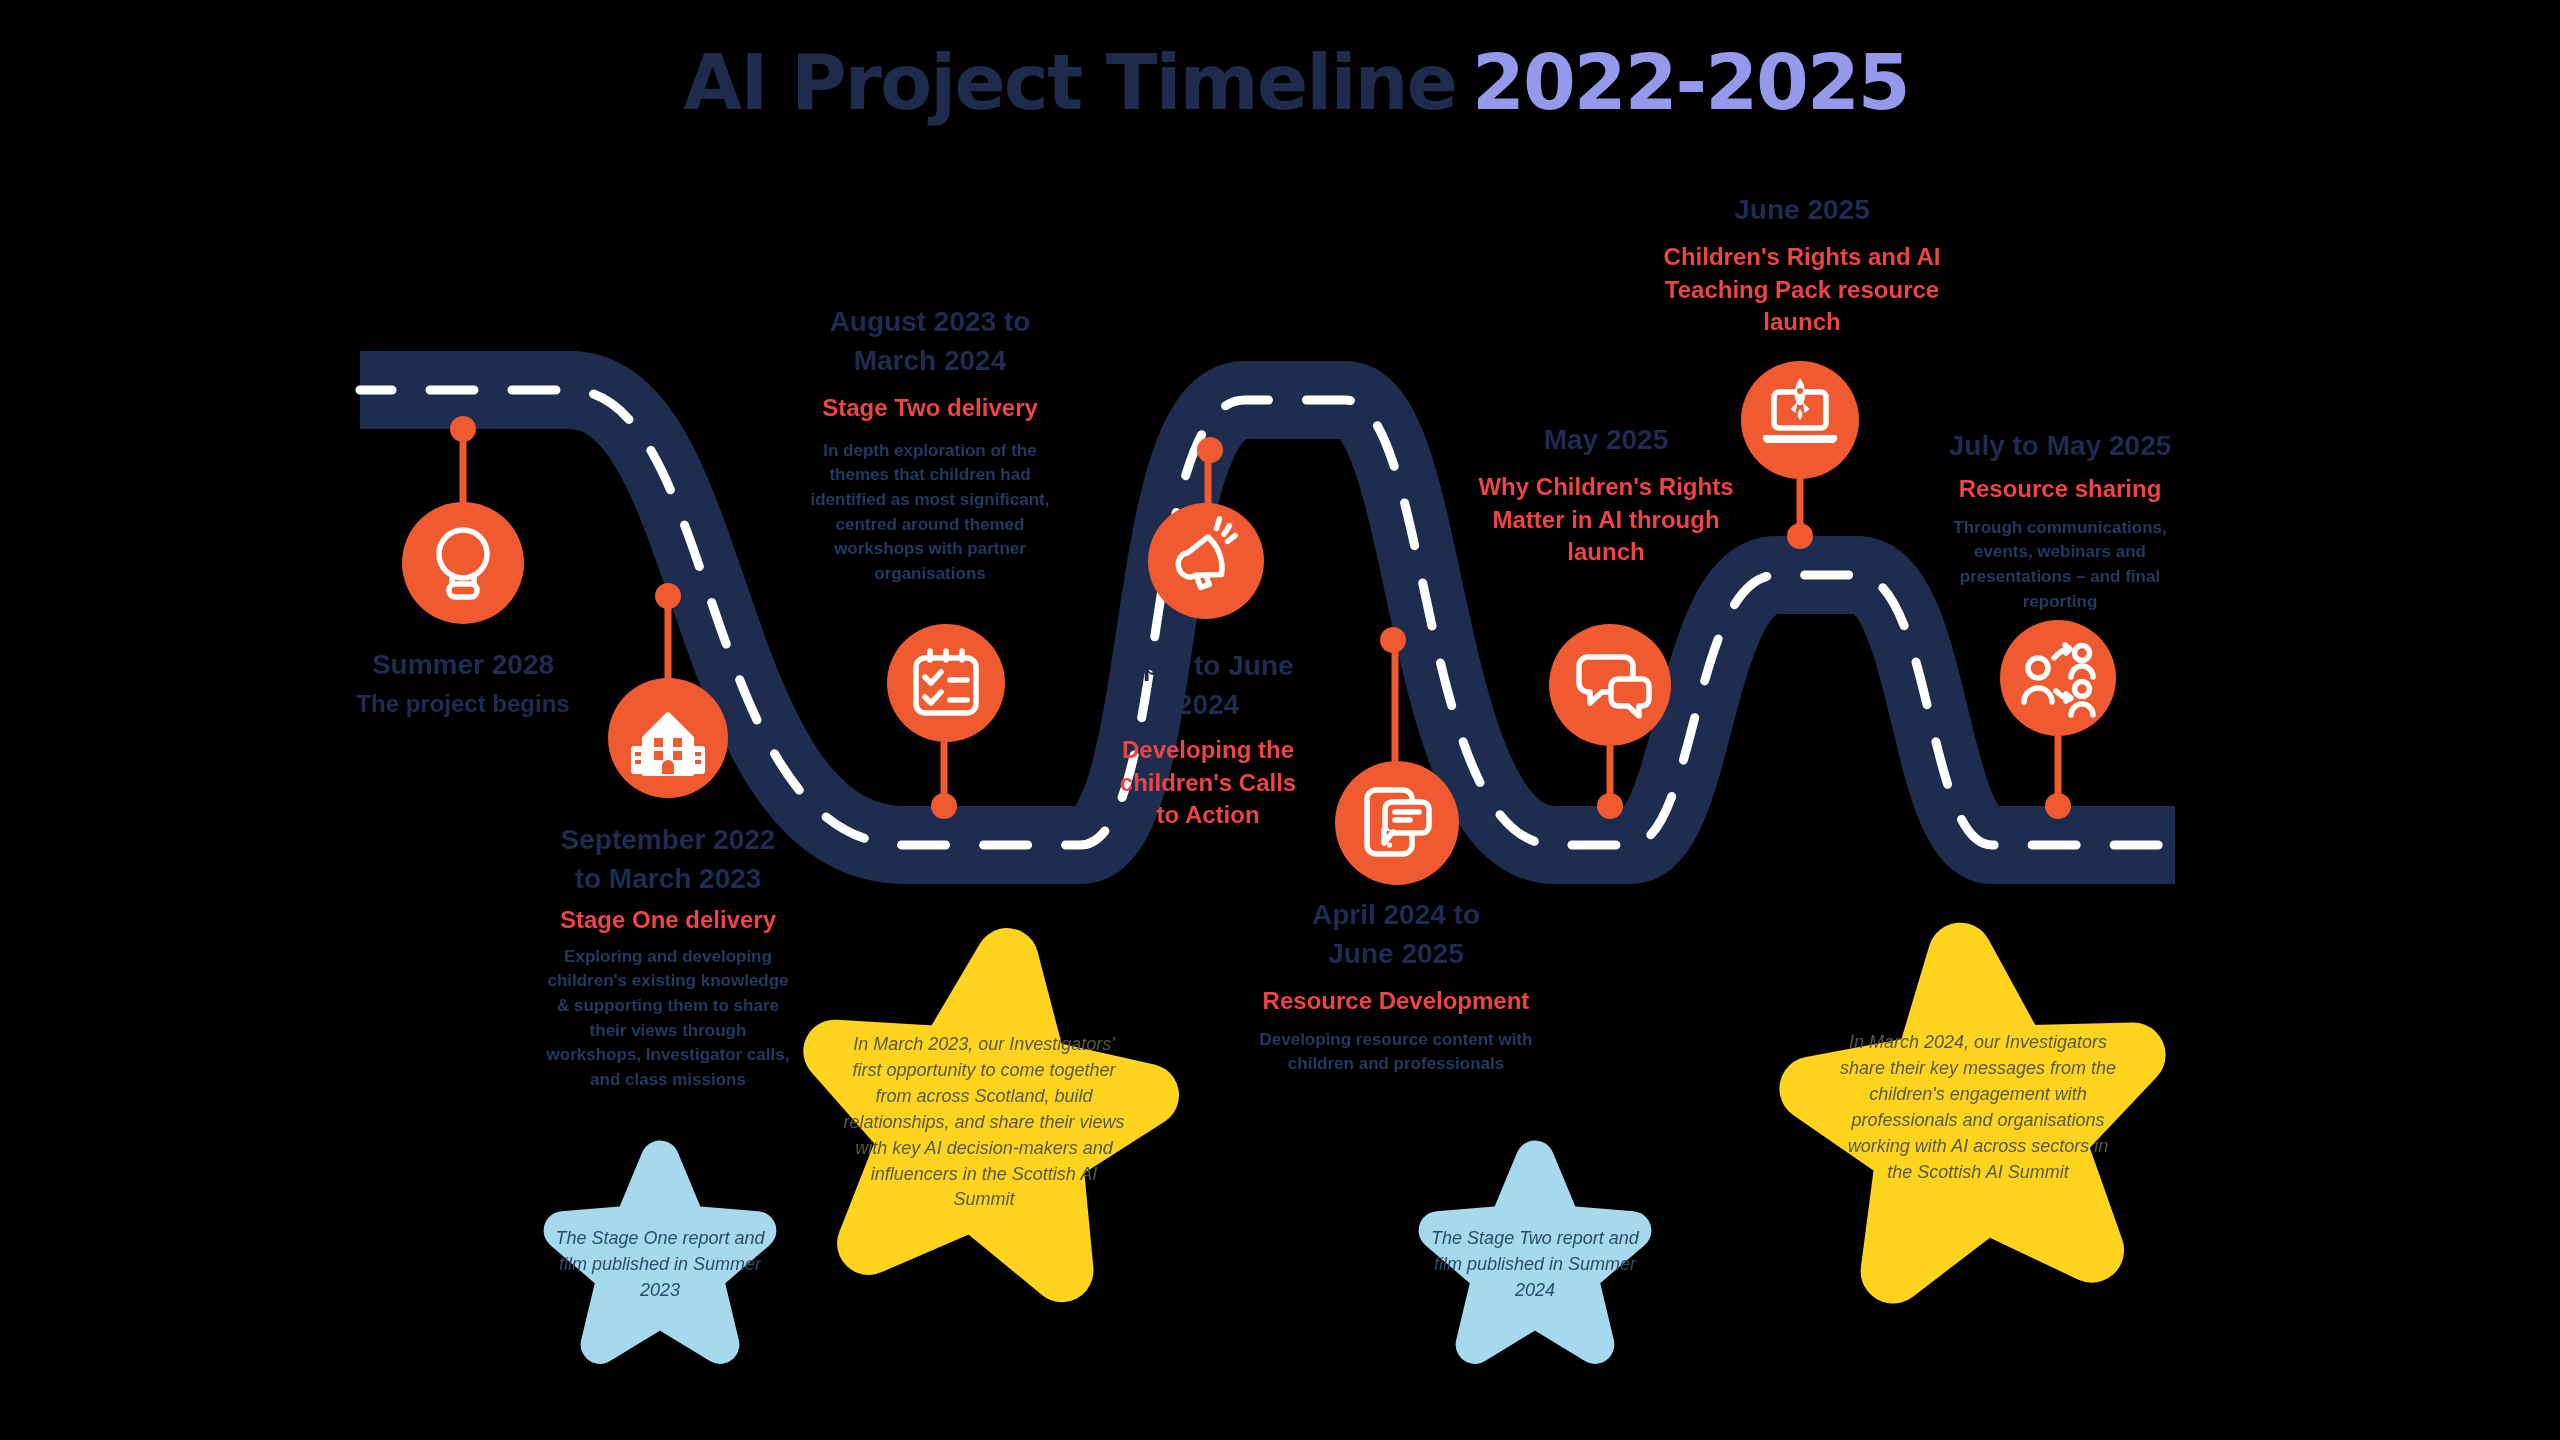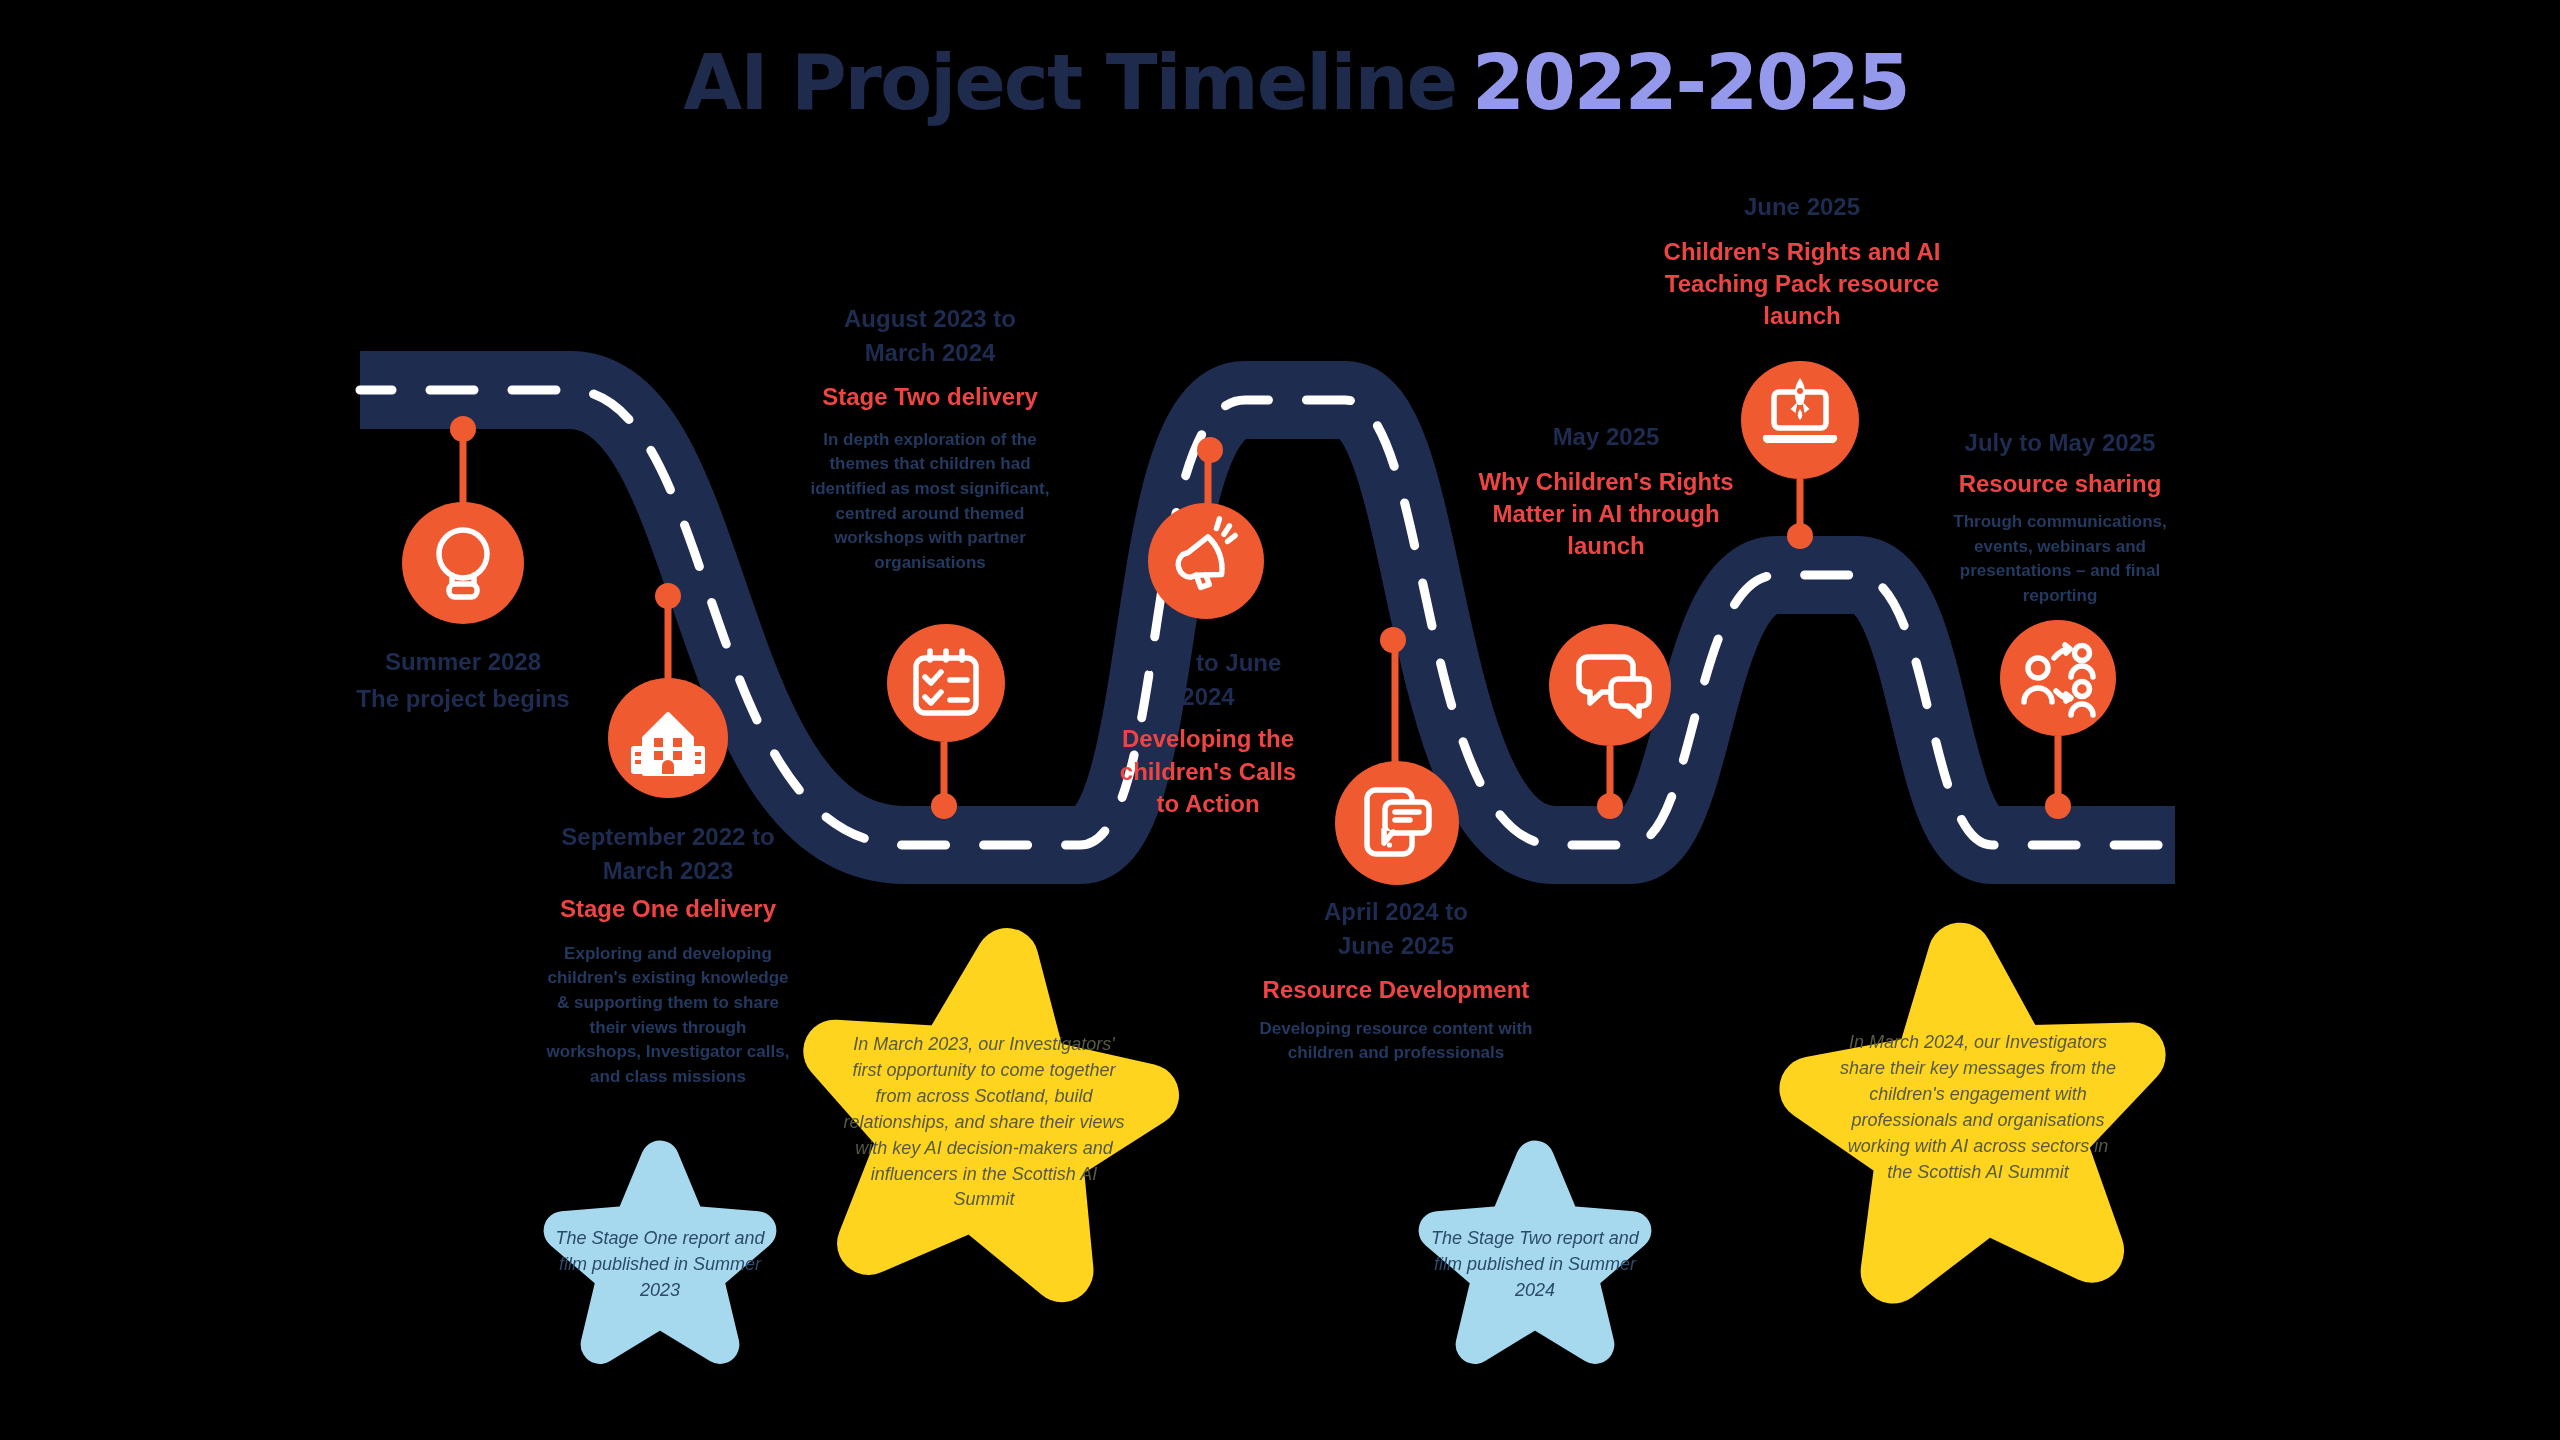--- a/index.html
+++ b/index.html
@@ -7,28 +7,28 @@
          font-family:"Liberation Sans",sans-serif;}
   .art{position:absolute;left:0;top:0;width:2560px;height:1440px;}
 
   .page-title{position:absolute;left:1296px;top:38px;transform:translateX(-50%);
     white-space:nowrap;font-family:"DejaVu Sans",sans-serif;font-weight:800;
     font-size:76px;letter-spacing:-2px;color:#1e2b4d;margin:0;}
   .page-title .years{color:#9599ec;margin-left:16px;}
 
   .t-block{position:absolute;text-align:center;transform:translateX(-50%);}
   .m-date,.m-title,.m-body{display:block;margin:0 auto;}
-  .m-date{font-weight:700;font-size:24px;line-height:1.4;color:#1d2c50;}
+  .m-date{font-weight:700;font-size:28px;line-height:1.4;color:#1d2c50;}
   .m-title{font-weight:700;font-size:24px;line-height:1.35;color:#ef4444;margin-top:12px;}
   .m-body{font-weight:700;font-size:17px;line-height:1.45;color:#23395f;margin-top:14px;}
 
   .m1{left:463px;top:645px;width:300px;}
   .m1 .m-title{margin-top:4px;color:#1d2c50;}
   .m2{left:668px;top:820px;width:300px;}
-  .m2 .m-date{max-width:240px;} .m2 .m-title{max-width:280px;margin-top:6px;} .m2 .m-body{max-width:255px;margin-top:16px;}
+  .m2 .m-date{max-width:240px;} .m2 .m-title{max-width:280px;margin-top:6px;} .m2 .m-body{max-width:255px;margin-top:8px;}
   .m3{left:930px;top:302px;width:300px;}
   .m3 .m-date{max-width:240px;} .m3 .m-title{max-width:280px;} .m3 .m-body{max-width:255px;}
   .m4{left:1208px;top:646px;width:240px;}
   .m4 .m-date{max-width:200px;} .m4 .m-title{max-width:205px;margin-top:10px;}
   .m5{left:1396px;top:895px;width:320px;}
   .m5 .m-date{max-width:200px;} .m5 .m-title{max-width:300px;} .m5 .m-body{max-width:300px;margin-top:10px;}
   .m6{left:1606px;top:420px;width:280px;}
   .m6 .m-date{max-width:200px;} .m6 .m-title{max-width:270px;}
   .m7{left:1802px;top:190px;width:350px;}
   .m7 .m-date{max-width:200px;} .m7 .m-title{max-width:340px;}

